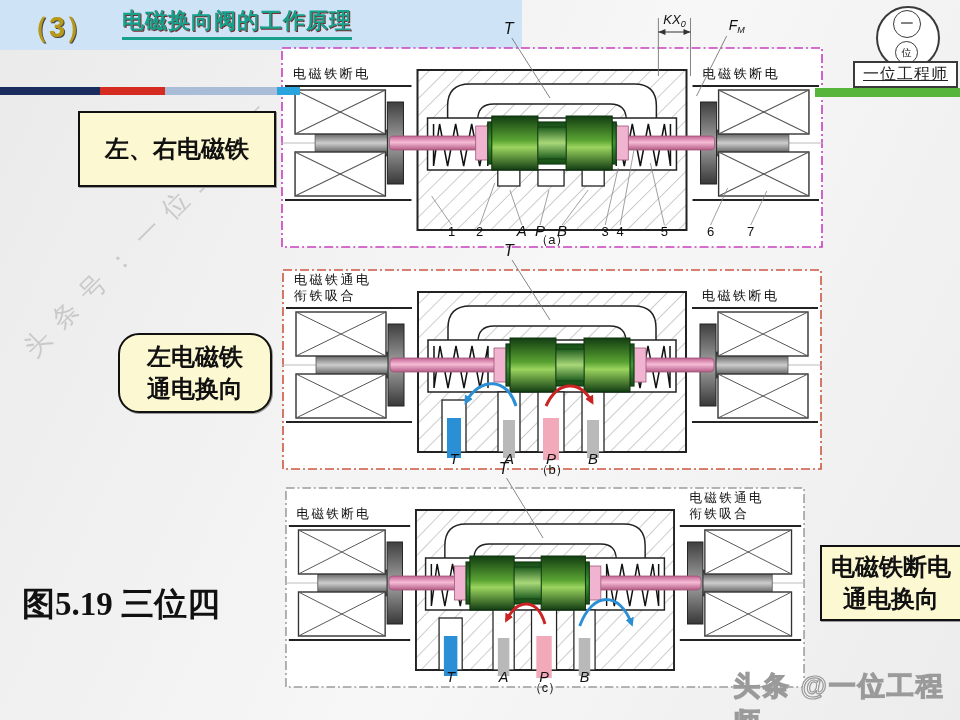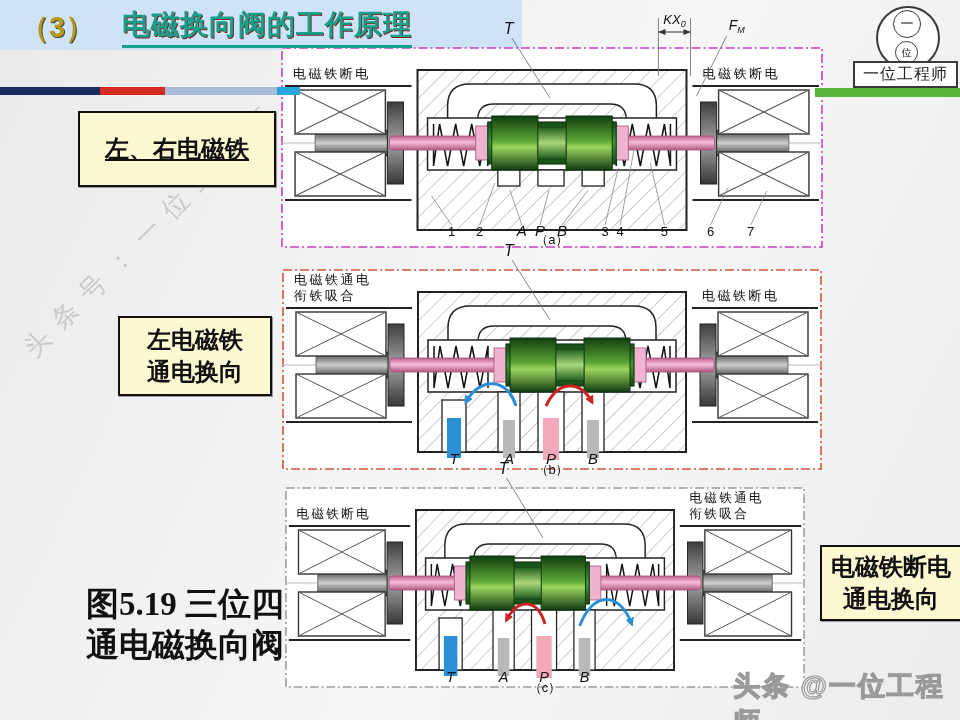--- a/index.html
+++ b/index.html
@@ -2,43 +2,43 @@
 <html><head>
 <meta charset="utf-8">
 <style>
   html,body{margin:0;padding:0;}
   .slide{position:relative;width:960px;height:720px;overflow:hidden;
     background:linear-gradient(115deg,#eaeaea,#f7f7f7 55%,#ececec);
     font-family:"Liberation Sans",sans-serif;}
   .header-band{position:absolute;left:0;top:0;width:522px;height:50px;z-index:0;}
   .slide-no{position:absolute;left:20px;top:8px;font-size:29px;font-weight:bold;z-index:3;
     text-shadow:1px 1px 0 #444;}
-  .title{position:absolute;left:122px;top:6px;font-size:28px;font-weight:bold;z-index:3;
+  .title{position:absolute;left:122px;top:6px;font-size:22px;font-weight:bold;z-index:3;
     letter-spacing:1px;border-bottom:3px solid currentColor;padding-bottom:1px;
     text-shadow:1px 1px 0 #7a2b2b;}
   .accent-bar{position:absolute;left:0;top:87px;height:8px;z-index:3;display:flex;}
   .accent-seg{height:8px;display:inline-block;}
   .green-bar{position:absolute;left:815px;top:88px;width:145px;height:9px;z-index:3;}
   .logo{position:absolute;left:876px;top:6px;width:60px;height:60px;border:2px solid #3a3a3a;
     border-radius:50%;background:#fff;z-index:3;}
   .logo-c1{position:absolute;left:15px;top:2px;width:26px;height:26px;border:1.5px solid #3a3a3a;
     border-radius:50%;text-align:center;line-height:26px;font-size:13px;}
   .logo-c2{position:absolute;left:17px;top:33px;width:21px;height:21px;border:1.5px solid #3a3a3a;
     border-radius:50%;text-align:center;line-height:21px;font-size:10px;}
   .logo-box{position:absolute;left:853px;top:61px;border:2px solid #3a3a3a;background:#fff;
-    padding:1px 8px;font-size:16px;z-index:3;letter-spacing:1px;color:#222;}
+    padding:1px 8px;font-size:16px;z-index:3;letter-spacing:1px;color:#222;text-decoration:underline;}
   .wm-diag{position:absolute;left:16px;top:340px;color:#c9c9c9;font-size:26px;letter-spacing:13px;
     transform:rotate(-45deg);transform-origin:0 0;z-index:1;white-space:nowrap;}
   .callout{position:absolute;border:2px solid #111;color:#111;font-weight:bold;z-index:4;
     display:flex;flex-direction:column;justify-content:center;text-align:center;
     font-size:24px;line-height:1.35;box-shadow:1px 1px 0 #999;}
   .co-a{left:78px;top:111px;width:194px;height:72px;}
-  .co-b{left:118px;top:316px;width:150px;height:76px;}
+  .co-b{left:118px;top:333px;width:150px;height:76px;border-radius:21px;}
   .co-c{left:820px;top:545px;width:138px;height:72px;}
-  .fig-caption{position:absolute;left:22px;top:584px;width:262px;text-align:right;z-index:4;
+  .fig-caption{position:absolute;left:22px;top:584px;width:262px;text-align:left;z-index:4;
     font-size:33px;font-weight:bold;color:#111;line-height:1.25;
     font-family:"Liberation Serif",serif;}
   .wm-bottom{position:absolute;left:733px;top:668px;font-size:27px;font-weight:bold;z-index:5;
     color:#fdfdfd;-webkit-text-stroke:1.2px #9a9a9a;text-shadow:0 0 1px #aaa;letter-spacing:2px;}
   .diagram{position:absolute;z-index:2;}
   svg text{font-family:"Liberation Sans",sans-serif;}
 </style>
 </head>
 <body>
 
@@ -56,35 +56,34 @@
   <div class="green-bar" style="background: rgb(87, 181, 59);"></div>
 
   <div class="logo">
     <div class="logo-c1">一</div>
     <div class="logo-c2">位</div>
   </div>
   <div class="logo-box">一位工程师</div>
 
   <div class="wm-diag">头条号：一位工程师</div>
 
-  <div class="callout co-a" style="background: rgb(251, 248, 210); text-decoration: underline;">
+  <div class="callout co-a" style="background: rgb(251, 248, 210);">
     <span>左、右电磁铁</span>
   </div>
   <div class="callout co-b" style="background: rgb(251, 248, 210);">
     <span>左电磁铁</span>
     <span>通电换向</span>
   </div>
   <div class="callout co-c" style="background: rgb(251, 248, 210);">
     <span>电磁铁断电</span>
     <span>通电换向</span>
   </div>
 
   <div class="fig-caption">
     <div>图5.19  三位四</div>
-    <div>通电磁换向阀</div>
   </div>
 
   <div class="wm-bottom">头条 @一位工程师</div>
 
   <div class="diagram" style="left:281px;top:8px;"><svg viewBox="0 -40 540 248" width="542" height="248" preserveAspectRatio="none">
         <defs>
           <pattern id="ha" width="12" height="12" patternUnits="userSpaceOnUse" patternTransform="rotate(45 0 0)">
             <rect x="0" y="0" width="12" height="12" fill="#ffffff"></rect>
             <line x1="0" y1="0" x2="0" y2="12" stroke="#9c9c9c" stroke-width="1"></line>
           </pattern>

